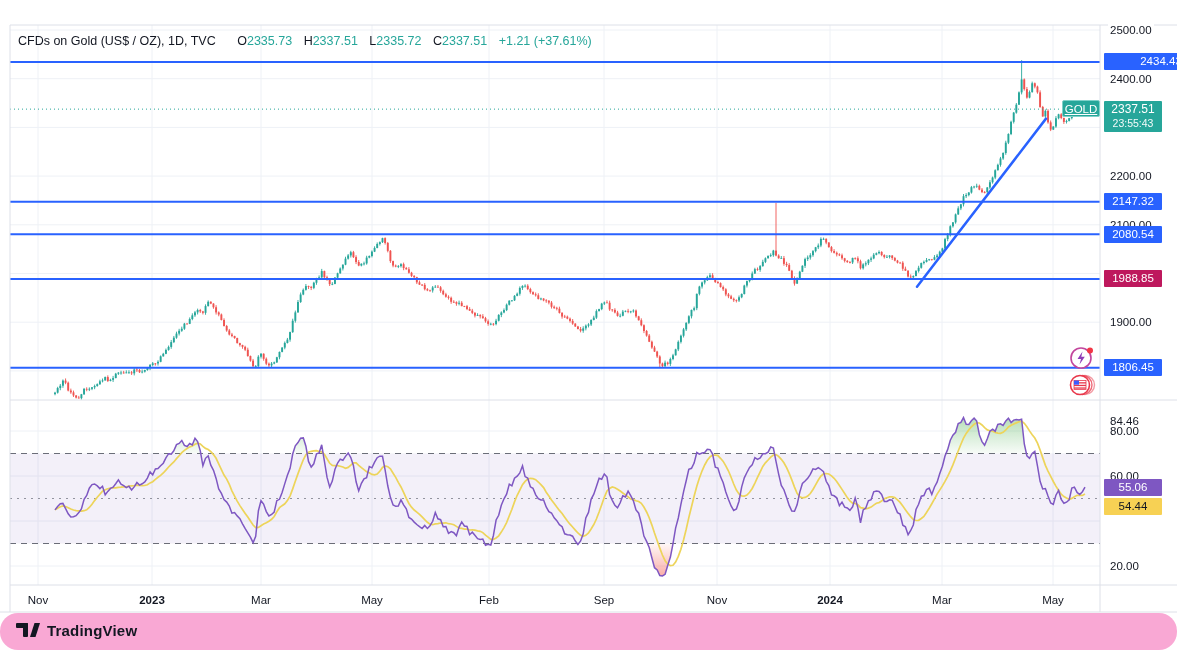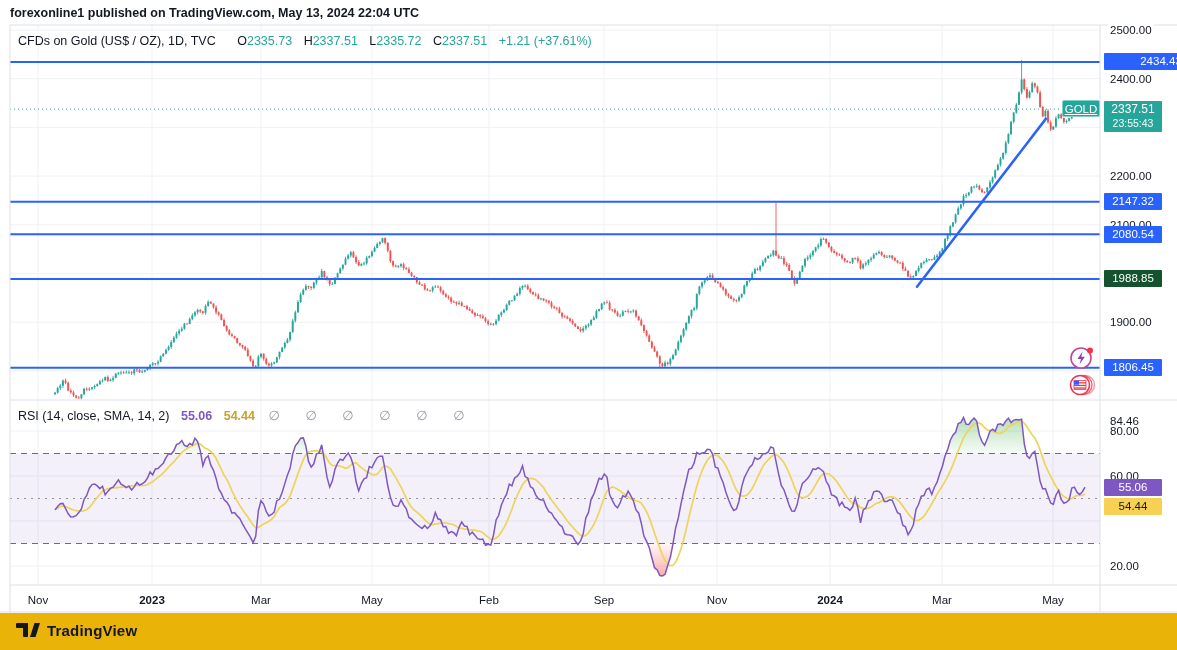--- a/index.html
+++ b/index.html
@@ -25,30 +25,29 @@
          font-size:11.5px;color:#fff;background:#26a69a;border:1px solid #7fd1c9;border-radius:2px;
          box-sizing:border-box;z-index:6;}
   .price-badge{position:absolute;left:1104px;width:58px;height:31px;background:#26a69a;color:#fff;
          text-align:center;border-radius:1px;z-index:7;}
   .price-badge .p{font-size:12px;line-height:16px;}
   .price-badge .cd{font-size:10.5px;line-height:13px;opacity:.95;}
   #time-axis{position:absolute;left:0;top:587px;width:1136px;height:25px;z-index:4;}
   .time-label{position:absolute;top:7px;transform:translateX(-50%);font-size:11.5px;color:#131722;}
   .time-label.bold{font-weight:700;}
   #stamp-icons{position:absolute;left:1066px;top:344px;z-index:5;}
-  #footer{position:absolute;left:0;top:613px;width:1177px;height:37px;background:#eab308;}
+  #footer{position:absolute;left:0;top:613px;width:1177px;height:37px;background:#f9a8d4;border-radius:18px;}
   #brand{position:absolute;left:16px;top:7px;display:flex;align-items:center;cursor:pointer;}
   #brand .brand-text{font-size:15px;font-weight:700;color:#131722;margin-left:7px;letter-spacing:.2px;}
 </style>
 </head>
 <body>
 
 <div id="page">
 
-  <div class="hdr">forexonline1 published on TradingView.com, May 13, 2024 22:04 UTC</div>
 
   <svg id="chart-svg" width="1177" height="650" viewBox="0 0 1177 650">
       <defs>
         <clipPath id="cpPrice">
           <rect x="10" y="25" width="1090" height="375"></rect>
         </clipPath>
         <clipPath id="cpOB">
           <rect x="10" y="402" width="1090" height="51.5"></rect>
         </clipPath>
         <clipPath id="cpOS">
@@ -894,43 +893,37 @@
 
   <div class="legend">
     <span class="sym">CFDs on Gold (US$ / OZ), 1D, TVC</span>
     <span class="kv"><span class="k">O</span><span class="v">2335.73</span></span>
     <span class="kv"><span class="k">H</span><span class="v">2337.51</span></span>
     <span class="kv"><span class="k">L</span><span class="v">2335.72</span></span>
     <span class="kv"><span class="k">C</span><span class="v">2337.51</span></span>
     <span class="chg">+1.21 (+37.61%)</span>
   </div>
 
-  <div class="legend rsi">
-    <span class="t">RSI (14, close, SMA, 14, 2)</span>
-    <span class="v1">55.06</span>
-    <span class="v2">54.44</span>
-    <span class="emp">∅ ∅ ∅ ∅ ∅ ∅</span>
-  </div>
 
   <div id="right-axis">
       <div class="axis-label" style="top: 30px;">2500.00</div>
       <div class="axis-label" style="top: 78.7px;">2400.00</div>
       <div class="axis-label" style="top: 176.1px;">2200.00</div>
       <div class="axis-label" style="top: 224.8px;">2100.00</div>
       <div class="axis-label" style="top: 273.5px;">2000.00</div>
       <div class="axis-label" style="top: 322.2px;">1900.00</div>
       <div class="axis-label" style="top: 431px;">80.00</div>
       <div class="axis-label" style="top: 420.965px;">84.46</div>
       <div class="axis-label" style="top: 476px;">60.00</div>
       <div class="axis-label" style="top: 504.283px;">47.43</div>
       <div class="axis-label" style="top: 566px;">20.00</div>
       <div class="badge" style="top: 53.4326px; background: rgb(41, 98, 255); padding-left: 28px;">2434.43</div>
       <div class="badge" style="top: 193.255px; background: rgb(41, 98, 255);">2147.32</div>
       <div class="badge" style="top: 225.777px; background: rgb(41, 98, 255);">2080.54</div>
-      <div class="badge" style="top: 270.43px; background: #14532d;">1988.85</div>
+      <div class="badge" style="top: 270.43px; background: #be185d;">1988.85</div>
       <div class="badge" style="top: 359.259px; background: rgb(41, 98, 255);">1806.45</div>
       <div class="badge" style="top: 478.615px; background: rgb(126, 87, 194); color: rgb(255, 255, 255);">55.06</div>
       <div class="badge" style="top: 498.01px; background: rgb(247, 209, 84); color: rgb(19, 23, 34);">54.44</div>
     </div>
 
   <div class="gold-badge" style="top: 100px; text-decoration: underline;">
     <span>GOLD</span>
   </div>
   <div class="price-badge" id="price-badge" style="top: 100.633px;">
     <div class="p">2337.51</div>

